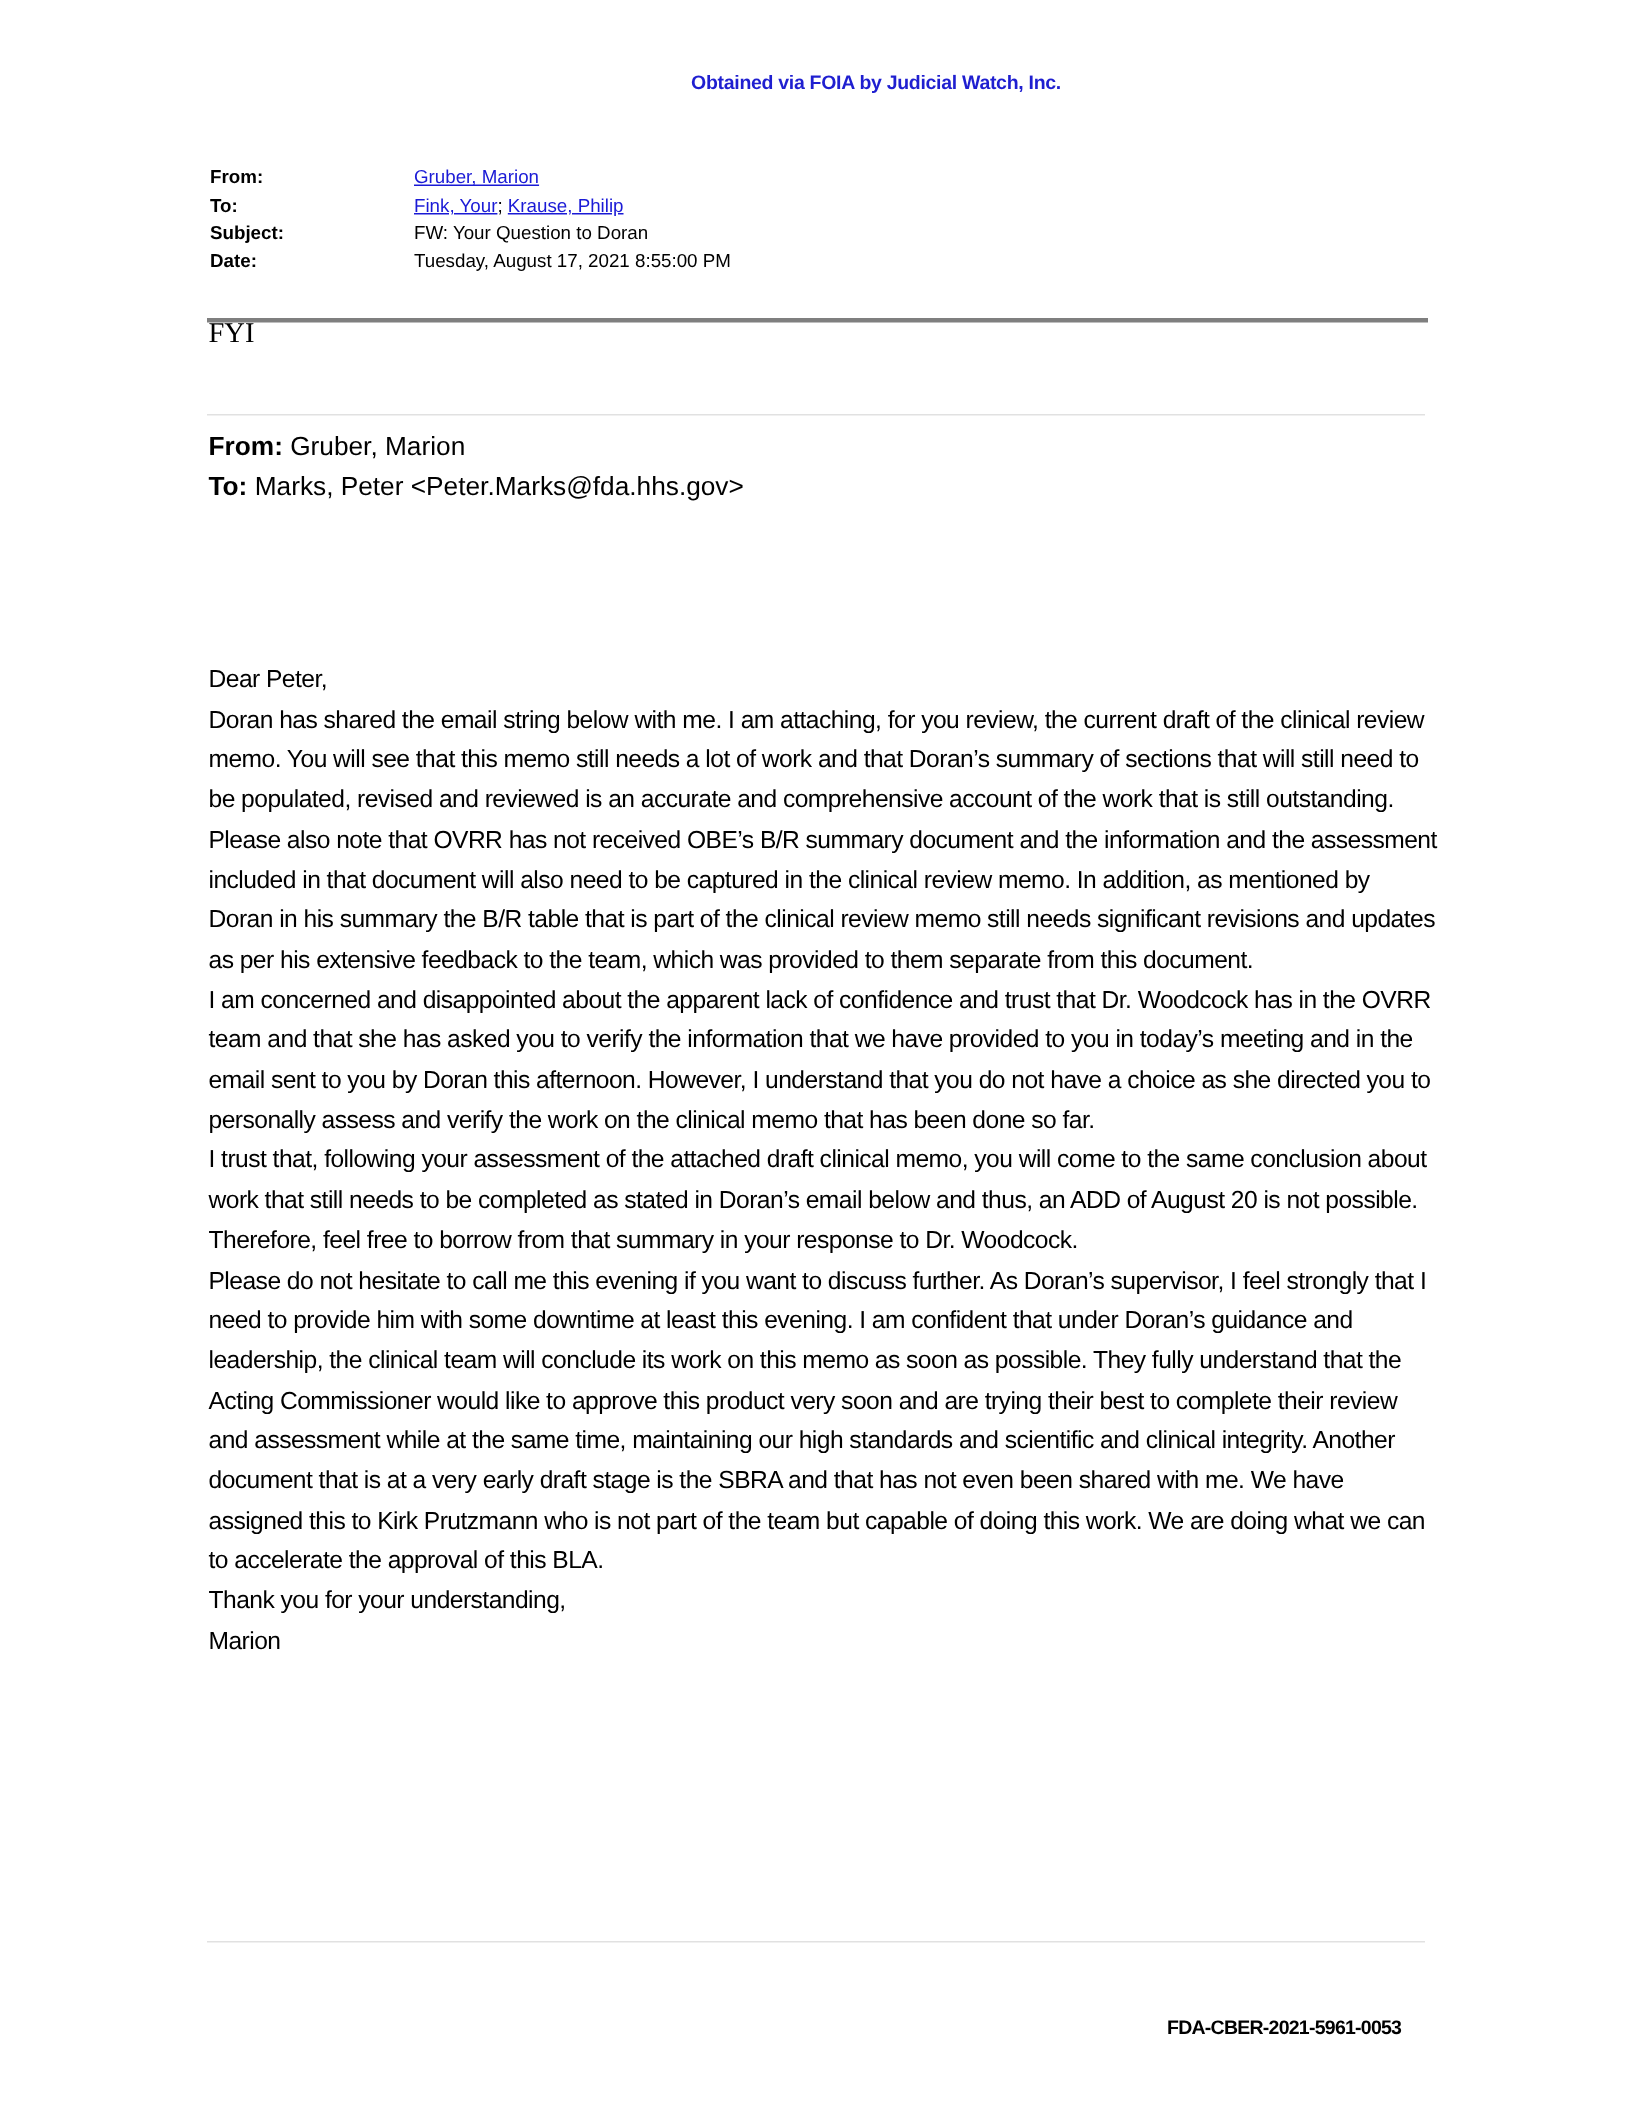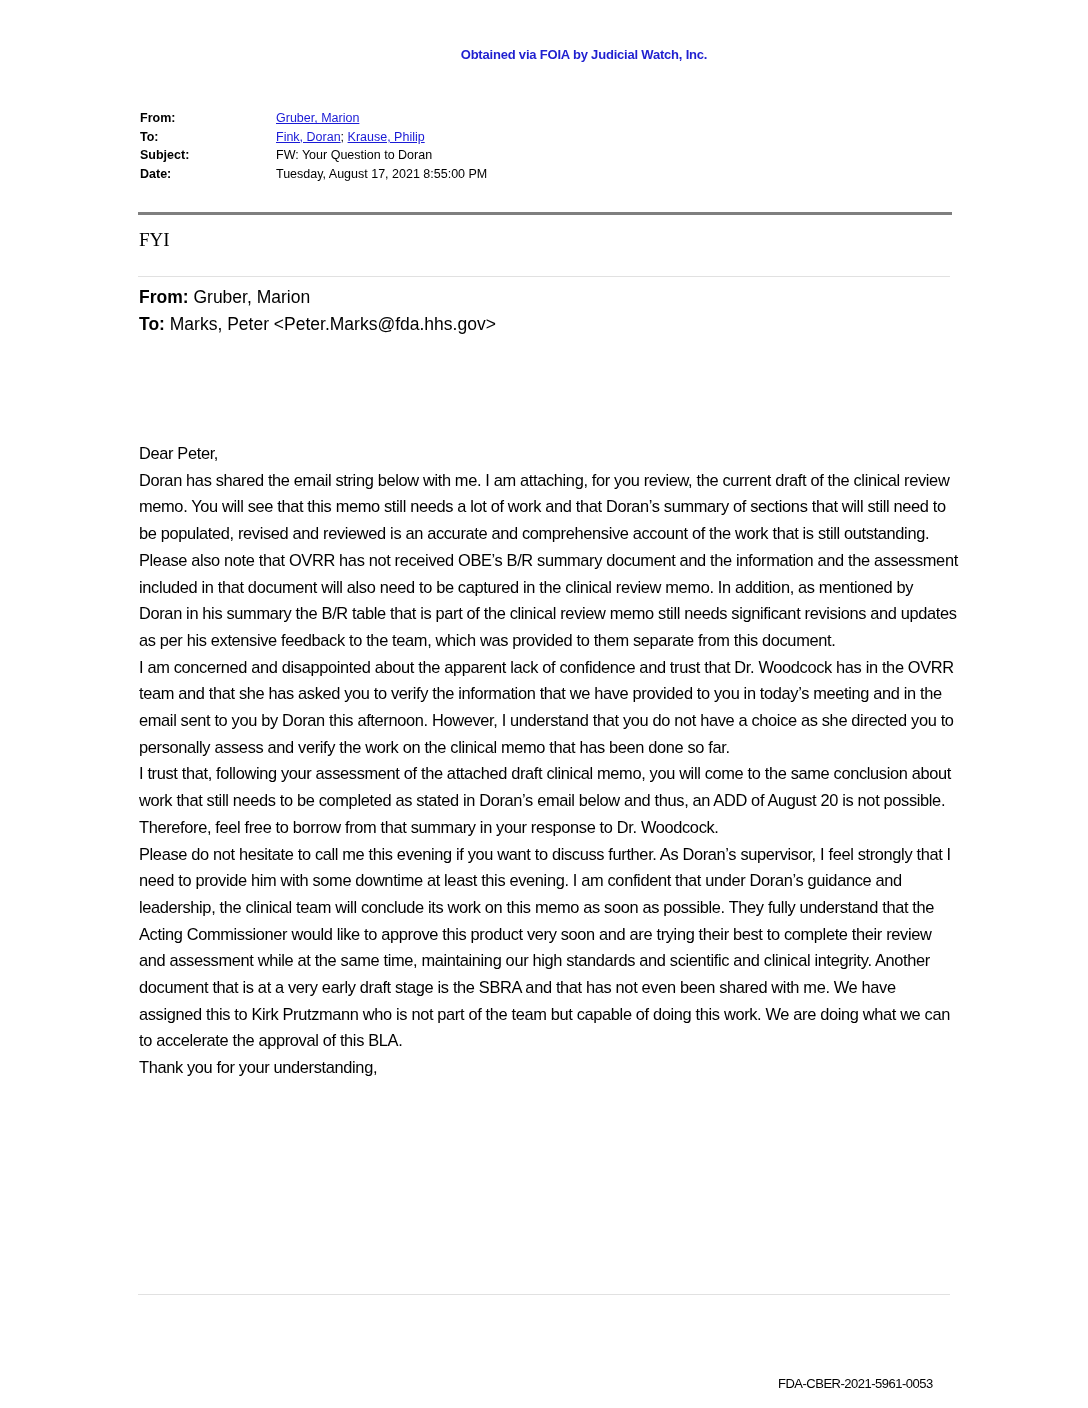--- a/index.html
+++ b/index.html
@@ -3,44 +3,44 @@
   <meta charset="utf-8">
   <style>
     html, body { margin: 0; padding: 0; background: #ffffff; }
     body { width: 1088px; height: 1408px; position: relative; overflow: hidden; font-family: "Liberation Sans", sans-serif; color: #000; }
     .foia-banner { position: absolute; top: 47px; left: 0; width: 1088px; text-align: center; color: #1f1fd0; font-family: "Liberation Sans", sans-serif; font-size: 13px; font-weight: bold; letter-spacing: -0.2px; padding-left: 40px; }
     .header-table { position: absolute; top: 109px; left: 140px; border-collapse: collapse; font-family: "Liberation Sans", sans-serif; font-size: 12.5px; }
     .header-table td { padding: 0; height: 18.5px; vertical-align: middle; }
     .header-table td.label { width: 136px; font-weight: bold; }
     .link { color: #1a1ad6; text-decoration: underline; }
     .rule-thick { position: absolute; top: 212px; left: 138px; width: 814px; height: 3px; background: #7f7f7f; }
-    .fyi { position: absolute; top: 229px; left: 139px; font-family: "Liberation Serif", serif; font-size: 19px; }
+    .fyi { position: absolute; top: 212px; left: 139px; font-family: "Liberation Serif", serif; font-size: 19px; }
     .rule-thin { position: absolute; top: 276px; left: 138px; width: 812px; height: 1px; background: #e1e1e1; }
     .fwd-header { position: absolute; top: 284px; left: 139px; font-family: "Liberation Sans", sans-serif; font-size: 17.5px; line-height: 26.7px; }
     .fwd-header b { font-weight: bold; }
     .body-text { position: absolute; top: 440px; left: 139px; width: 820px; font-family: "Liberation Sans", sans-serif; font-size: 16.4px; line-height: 26.7px; letter-spacing: -0.35px; }
     .body-text p { margin: 0; }
     .rule-bottom { position: absolute; top: 1294px; left: 138px; width: 812px; height: 1px; background: #e1e1e1; }
-    .bates { position: absolute; top: 1376px; left: 778px; font-family: "Liberation Sans", sans-serif; font-size: 13px; font-weight: normal; letter-spacing: -0.5px; }
+    .bates { position: absolute; top: 1344px; left: 778px; font-family: "Liberation Sans", sans-serif; font-size: 13px; font-weight: bold; letter-spacing: -0.5px; }
   </style>
 </head>
 <body>
 
 <div class="foia-banner">Obtained via FOIA by Judicial Watch, Inc.</div>
 
 <table class="header-table">
   <tbody>
       <tr>
     <td class="label">From:</td>
     <td><a class="link">Gruber, Marion</a></td>
   </tr>
   <tr>
     <td class="label">To:</td>
     <td>
-      <a class="link">Fink, Doran</a><span>; </span><a class="link">Krause, Philip</a>
+      <a class="link">Fink, Your</a><span>; </span><a class="link">Krause, Philip</a>
     </td>
   </tr>
   <tr>
     <td class="label">Subject:</td>
     <td>FW: Your Question to Doran</td>
   </tr>
   <tr>
     <td class="label">Date:</td>
     <td>Tuesday, August 17, 2021 8:55:00 PM</td>
   </tr>
@@ -58,17 +58,18 @@
   <div><b>To:</b><span> Marks, Peter &lt;Peter.Marks@fda.hhs.gov&gt;</span></div>
 </div>
 
 <div class="body-text">
   <p>Dear Peter,</p>
   <p>Doran has shared the email string below with me.  I am attaching, for you review, the current draft of the clinical review memo.  You will see that this memo still needs a lot of work and that Doran’s summary of sections that will still need to be populated, revised and reviewed is an accurate and comprehensive account of the work that is still outstanding.  Please also note that OVRR has not received OBE’s B/R summary document and the information and the assessment included in that document will also need to be captured in the clinical review memo.  In addition, as mentioned by Doran in his summary the B/R table that is part of the clinical review memo still needs significant revisions and updates as per his extensive feedback to the team, which was provided to them separate from this document.</p>
   <p>I am concerned and disappointed about the apparent lack of confidence and trust that Dr. Woodcock has in the OVRR team and that she has asked you to verify the information that we have provided to you in today’s meeting and in the email sent to you by Doran this afternoon.  However, I understand that you do not have a choice as she directed you to personally assess and verify the work on the clinical memo that has been done so far.</p>
   <p>I trust that, following your assessment of the attached draft clinical memo, you will come to the same conclusion about work that still needs to be completed as stated in Doran’s email below and thus, an ADD of August 20 is not possible.  Therefore, feel free to borrow from that summary in your response to Dr. Woodcock.</p>
   <p>Please do not hesitate to call me this evening if you want to discuss further.  As Doran’s supervisor, I feel strongly that I need to provide him with some downtime at least this evening.  I am confident that under Doran’s guidance and leadership, the clinical team will conclude its work on this memo as soon as possible.  They fully understand that the Acting Commissioner would like to approve this product very soon and are trying their best to complete their review and assessment while at the same time, maintaining our high standards and scientific and clinical integrity.  Another document that is at a very early draft stage is the SBRA and that has not even been shared with me.  We have assigned this to Kirk Prutzmann who is not part of the team but capable of doing this work. We are doing what we can to accelerate the approval of this BLA.</p>
   <p>Thank you for your understanding,</p>
+  <p>Marion</p>
 </div>
 
 <div class="rule-bottom"></div>
 
 <div class="bates">FDA-CBER-2021-5961-0053</div>
 
 </body></html>

